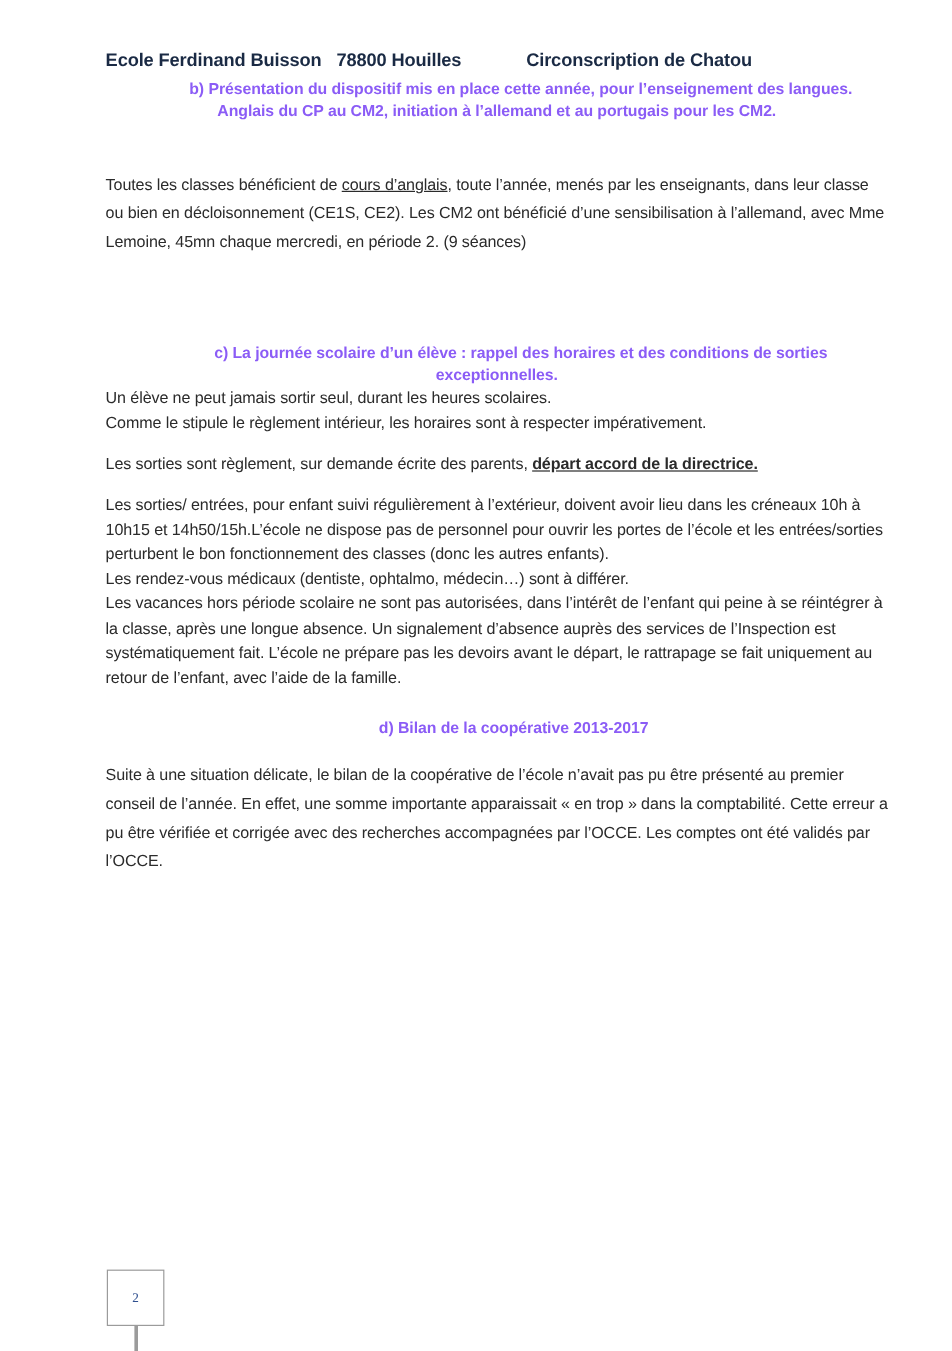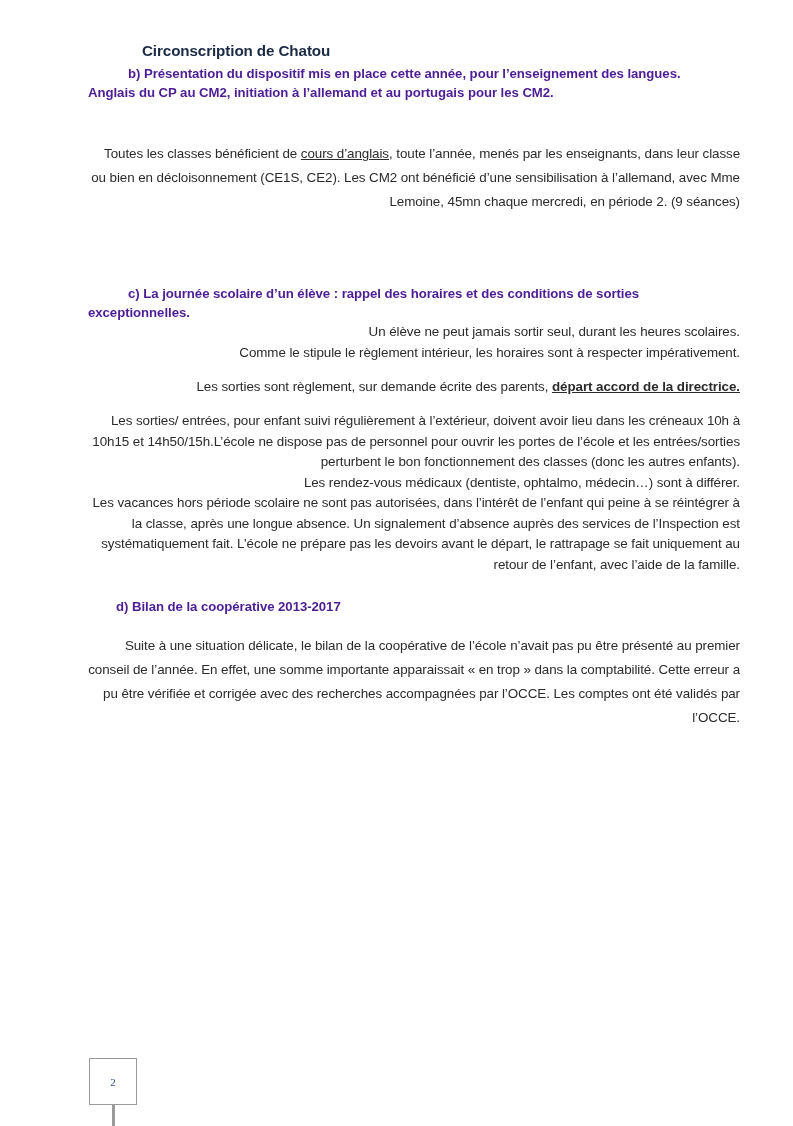--- a/index.html
+++ b/index.html
@@ -40,36 +40,36 @@
   }
   .doc-header .circo {
     margin-left: 54px;
     white-space: pre;
   }
 
   
   .heading {
     font-weight: bold;
     font-size: 13.2px;
-    color: #4c1d95;
+    color: #8b5cf6;
     line-height: 19px;
     letter-spacing: -0.05px;
+    text-align: center;
   }
   .heading .indent-40 { display: inline-block; width: 40px; }
   .heading .indent-28 { display: inline-block; width: 28px; }
 
   
   p.body {
     margin: 0;
     font-size: 13.4px;
     color: #2b2b2b;
     line-height: 24px;
     letter-spacing: -0.08px;
     font-weight: 400;
-    text-align: right;
   }
   p.tight {
     line-height: 20.5px;
   }
   .u { text-decoration: underline; }
   .bu { font-weight: bold; text-decoration: underline; }
   .red { color: #ff0000; font-weight: bold; }
   sup {
     font-size: 0.62em;
     vertical-align: super;
@@ -113,20 +113,21 @@
   }
 </style>
 </head>
 <body>
 
 <div class="page">
 
   <div class="content">
 
     <div class="doc-header">
+      <span class="school">Ecole Ferdinand Buisson   78800 Houilles</span>
       <span class="circo">Circonscription de Chatou</span>
     </div>
 
     <div class="heading">
       <span class="indent-40"></span><span>b) Présentation du dispositif mis en place cette année, pour l’enseignement des langues.</span><br>
       <span>Anglais du CP au CM2, initiation à l’allemand et au portugais pour les CM2.</span>
     </div>
 
     <div class="sp-h3"></div>
 

